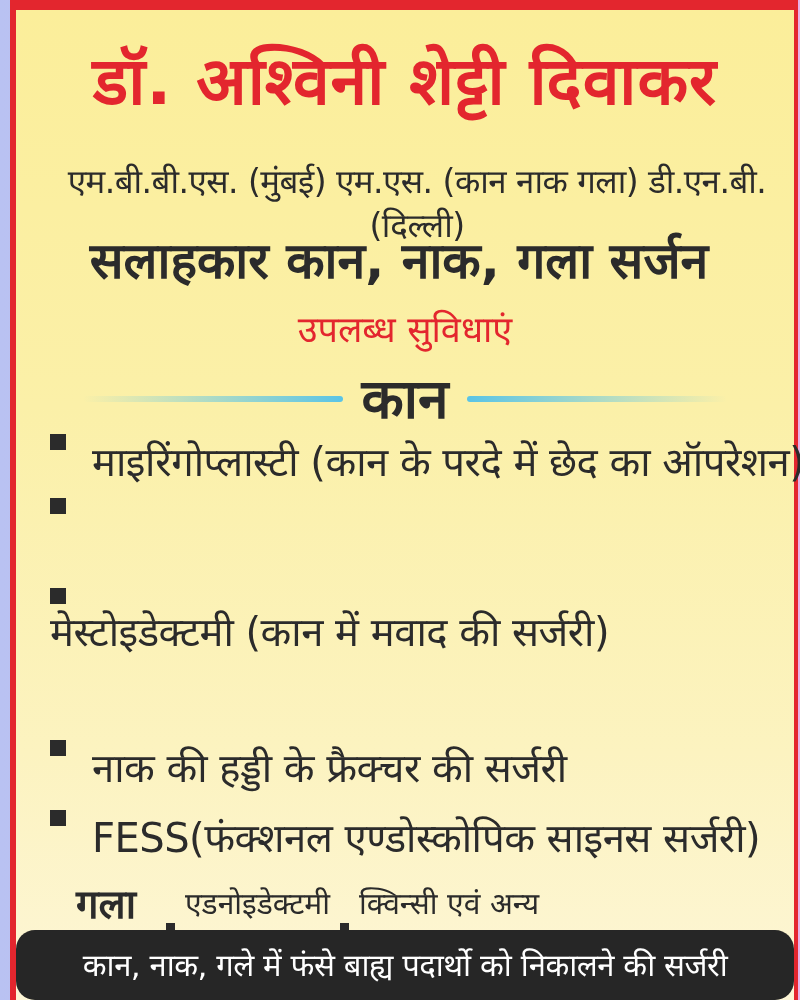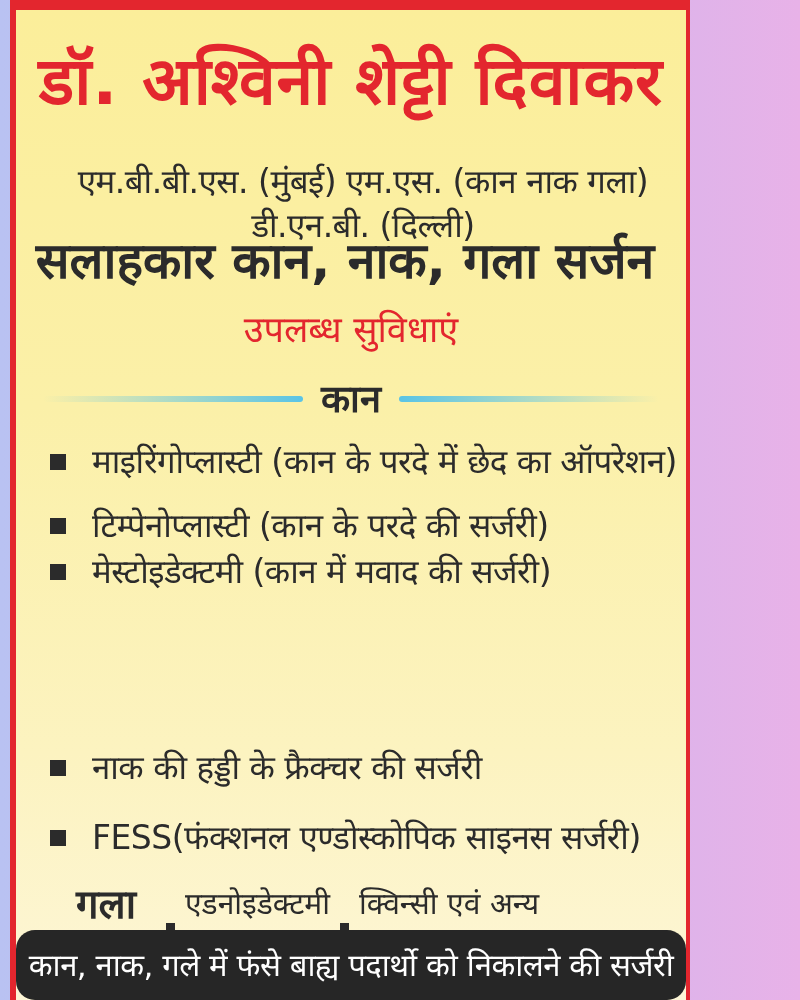--- a/index.html
+++ b/index.html
@@ -3,21 +3,21 @@
 <meta charset="utf-8">
 <style>
   html, body { margin:0; padding:0; }
   body {
     width:800px; height:1000px; overflow:hidden;
     background: linear-gradient(90deg, #b9c2f2 0%, #c9b6ee 50%, #e8b2e8 100%);
     font-family: "DejaVu Sans", sans-serif;
     position:relative;
   }
   .poster {
-    position:absolute; left:10px; top:0; width:680px; height:1000px;
+    position:absolute; left:10px; top:0; width:788px; height:1000px;
     background: linear-gradient(180deg, #fbee9a 0%, #fbf0a8 40%, #fcf3c0 75%, #fdf6d6 100%);
     border-left:6px solid #e3262e;
     border-top:10px solid #e3262e;
     border-right:4px solid #e3262e;
     box-sizing:border-box;
   }
   .title {
     position:absolute; top:32px; left:0; right:0; text-align:center;
     color:#e3262e; font-weight:bold; font-size:66px; letter-spacing:1px;
     line-height:80px;
@@ -37,26 +37,26 @@
   .section-head {
     position:absolute; left:0; right:0; height:54px;
     display:flex; align-items:center; justify-content:center;
   }
   .section-head .line {
     width:260px; height:6px; border-radius:3px;
   }
   .section-head .line.l { background:linear-gradient(90deg, rgba(90,196,230,0) 0%, #5ac4e6 100%); }
   .section-head .line.r { background:linear-gradient(90deg, #5ac4e6 0%, rgba(90,196,230,0) 100%); }
   .section-head .label {
-    font-size:38px; font-weight:bold; color:#2b2b2b; margin:16px 18px; line-height:54px;
+    font-size:55px; font-weight:bold; color:#2b2b2b; margin:16px 18px; line-height:54px;
     font-family: "DejaVu Serif", serif;
   }
   .item {
-    position:absolute; left:34px; right:10px; display:flex; align-items:center;
-    font-size:33px; color:#2b2b2b; line-height:56px; white-space:nowrap;
+    position:absolute; left:34px; right:10px; display:flex; align-items:flex-start;
+    font-size:40px; color:#2b2b2b; line-height:56px; white-space:nowrap;
     letter-spacing:-0.5px;
   }
   .item .bullet {
     width:16px; height:16px; background:#2b2b2b; margin-right:26px; flex:0 0 auto;
   }
   .throat {
     position:absolute; top:866px; left:60px; right:10px; display:flex; align-items:flex-end;
     font-size:30px; color:#2b2b2b; line-height:56px; white-space:nowrap;
   }
   .throat .head { font-size:40px; font-weight:bold; font-family:"DejaVu Serif", serif; margin-right:20px; }
@@ -81,23 +81,22 @@
     <div class="label">कान</div>
     <div class="line r"></div>
   </div>
 
   <div class="item" style="top:424px;">
     <span class="bullet"></span>
     <span>माइरिंगोप्लास्टी (कान के परदे में छेद का ऑपरेशन)</span>
   </div>
   <div class="item" style="top:488px;">
     <span class="bullet"></span>
-    <span>टिम्पेनोप्लास्टी (कान के परदे की सर्जरी)</span>
   </div>
-  <div class="item" style="top:534px;">
+  <div class="item" style="top:578px;flex-direction:column;">
     <span class="bullet"></span>
     <span>मेस्टोइडेक्टमी (कान में मवाद की सर्जरी)</span>
   </div>
 
 
   <div class="item" style="top:800px;">
     <span class="bullet"></span>
     <span>FESS(फंक्शनल एण्डोस्कोपिक साइनस सर्जरी)</span>
   </div>
   <div class="item" style="top:730px;">

